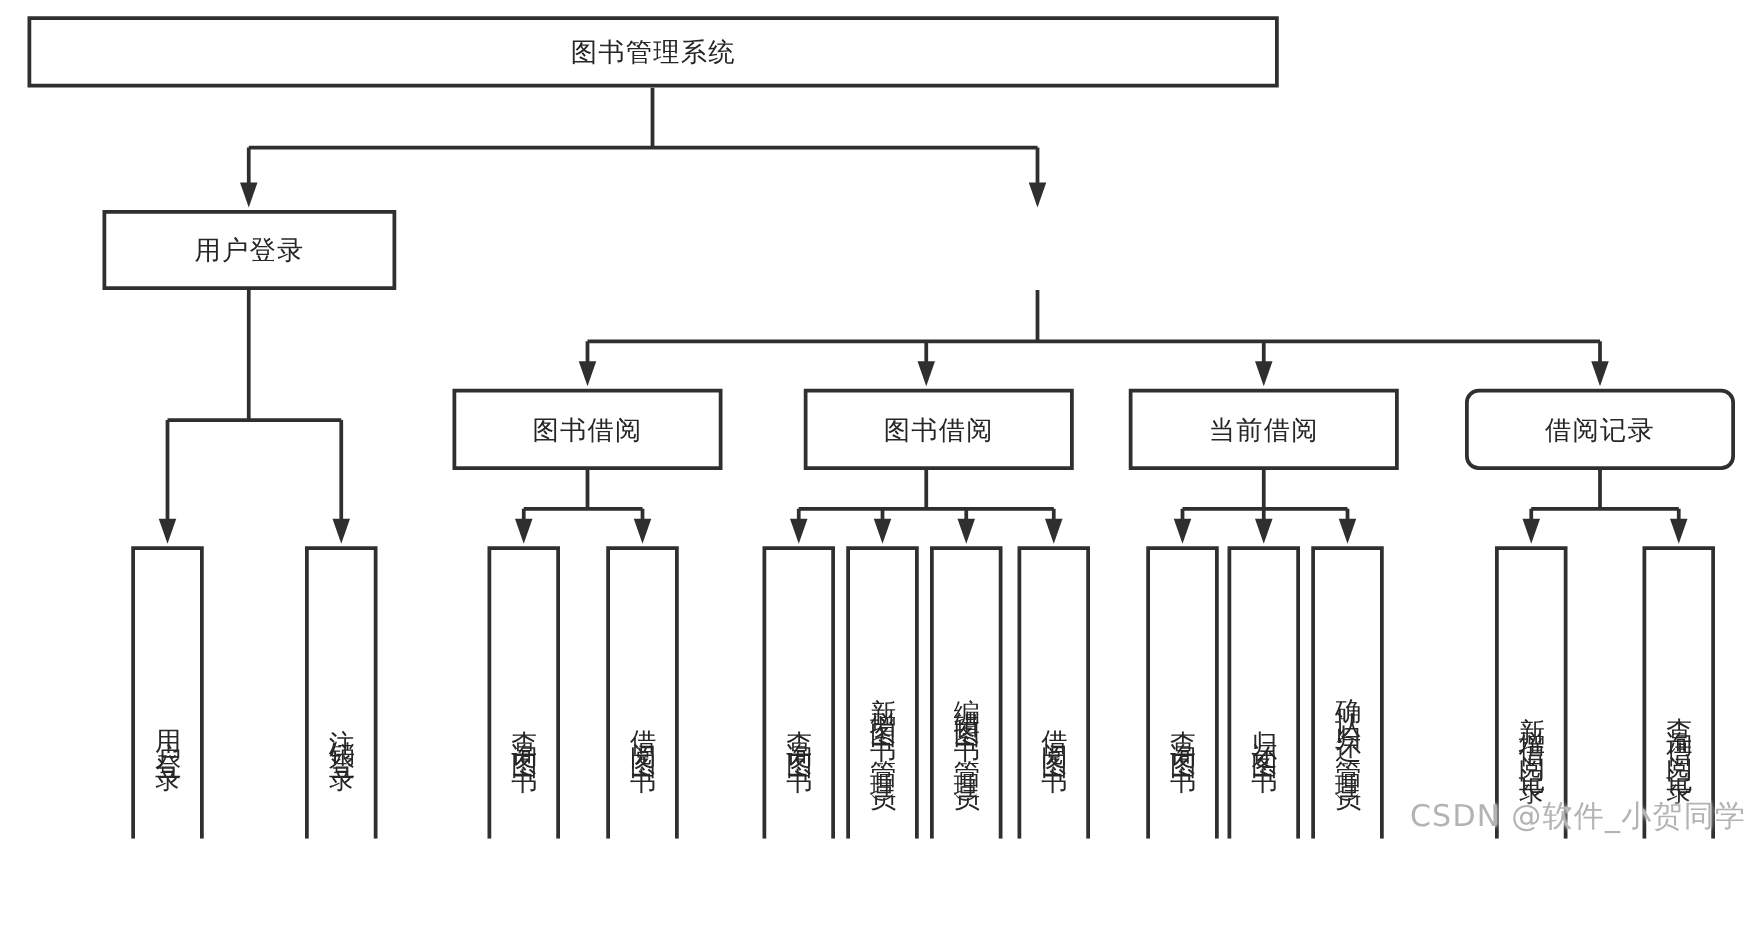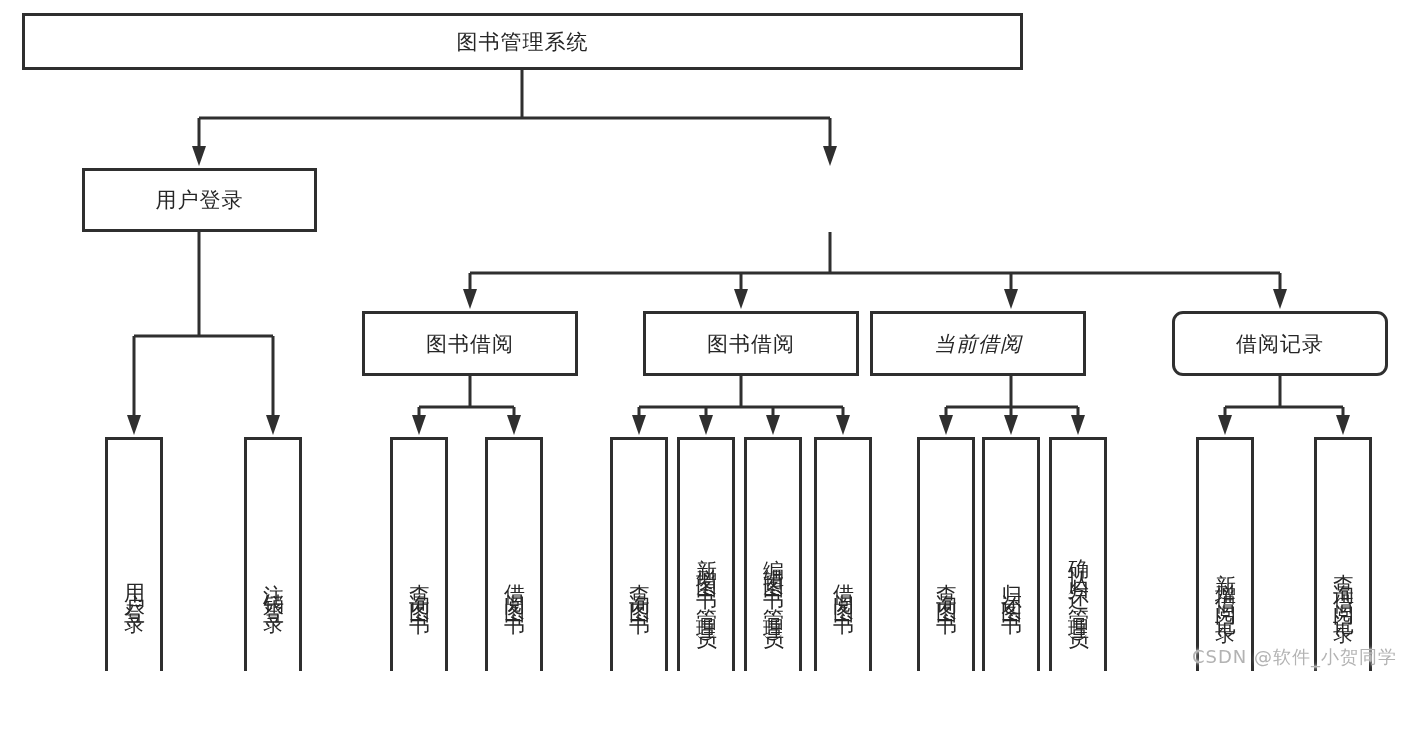--- a/index.html
+++ b/index.html
@@ -33,21 +33,21 @@
   }
   
   .b-root { left: 22px; top: 13px; width: 1001px; height: 57px; }
   
   .b-l2-0 { left: 82px;  top: 168px; width: 235px; height: 64px; }
   .b-l2-1 { left: 712px; top: 168px; width: 235px; height: 64px; }
   
   .b-l3 { top: 311px; width: 216px; height: 65px; }
   .b-l3-0 { left: 362px; }
   .b-l3-1 { left: 633px; margin-left: 10px; }
-  .b-l3-2 { left: 870px; font-style: italic; }
+  .b-l3-2 { left: 903px; }
   .b-l3-3 { left: 1172px; border-radius: 11px; }
   
   .leaf { top: 437px; width: 58px; height: 299px; }
   .leaf .vtext {
     writing-mode: vertical-rl;
     text-orientation: mixed;
     letter-spacing: 10px;
     font-size: 21px;
     line-height: 1;
   }
@@ -56,21 +56,21 @@
   .leaf-c0 { left: 610px; }  .leaf-c1 { left: 677px; }
   .leaf-c2 { left: 744px; }  .leaf-c3 { left: 814px; }
   .leaf-d0 { left: 917px; }  .leaf-d1 { left: 982px; }
   .leaf-d2 { left: 1049px; }
   .leaf-e0 { left: 1196px; } .leaf-e1 { left: 1314px; }
   .watermark {
     position: absolute;
     right: 8px;
     bottom: 2px;
     z-index: 2;
-    font-size: 18px;
+    font-size: 24px;
     color: #b3b3b3;
     text-shadow: 0 0 2px #ffffff, 0 0 4px #ffffff;
     letter-spacing: 1px;
   }
 </style>
 </head>
 <body>
 
 <div id="canvas">
 

